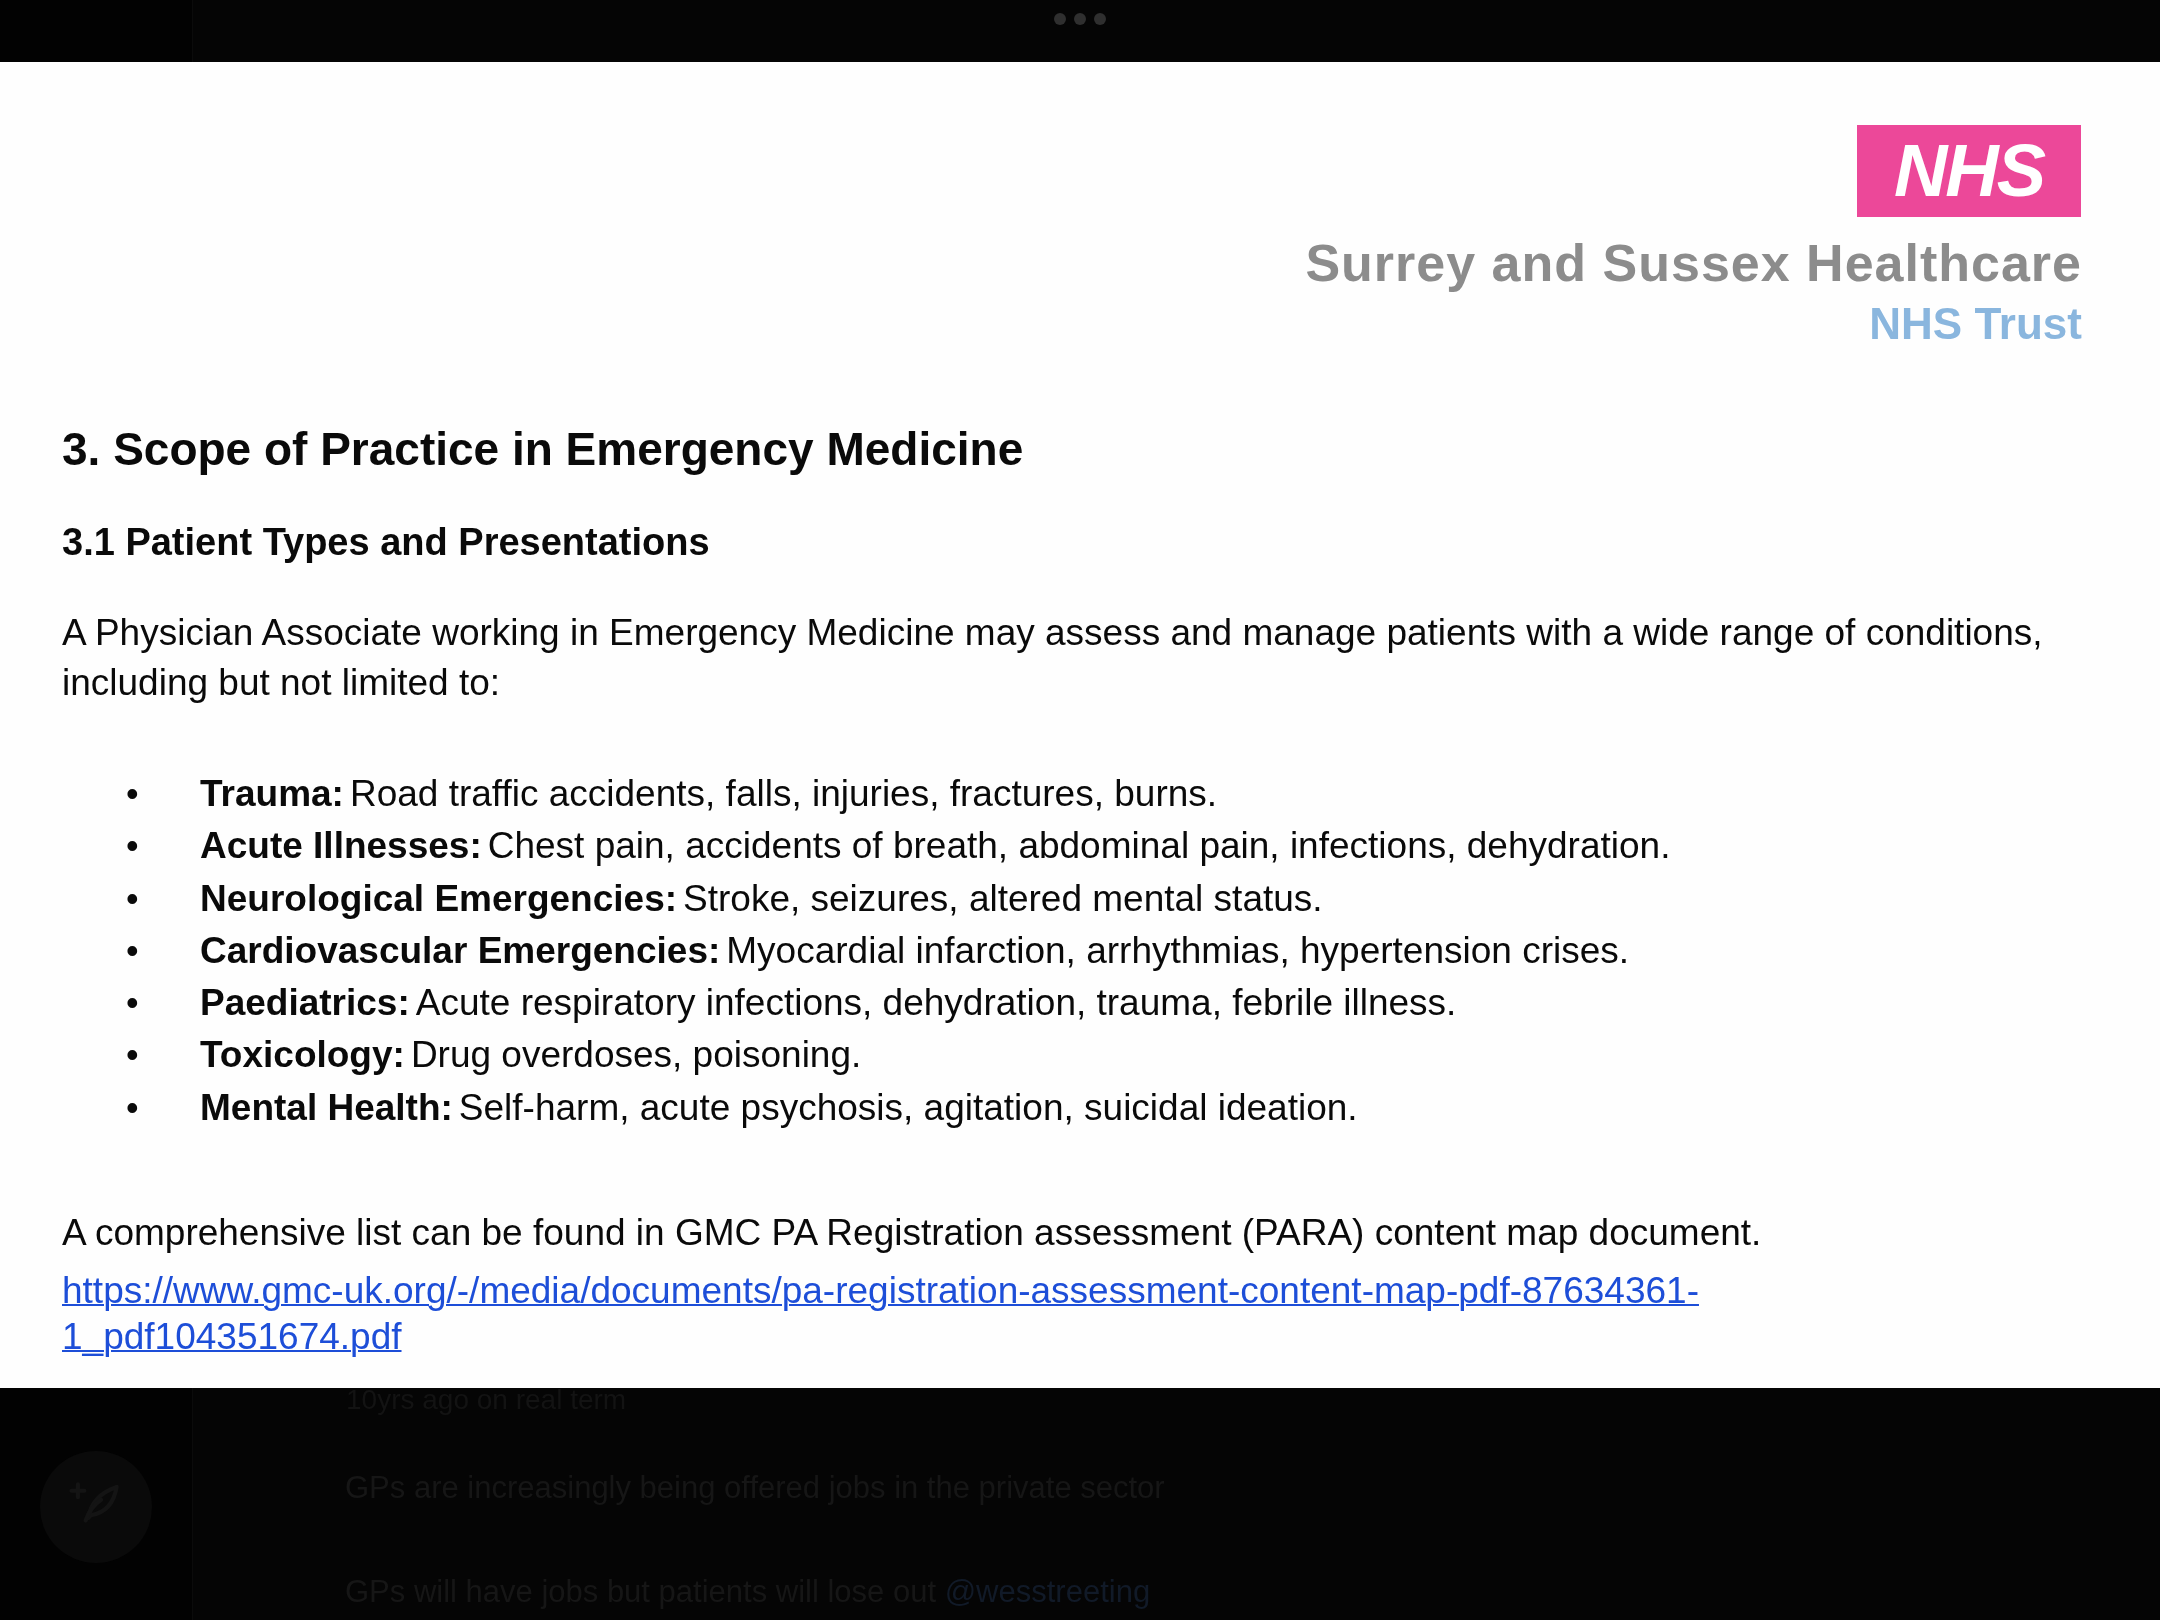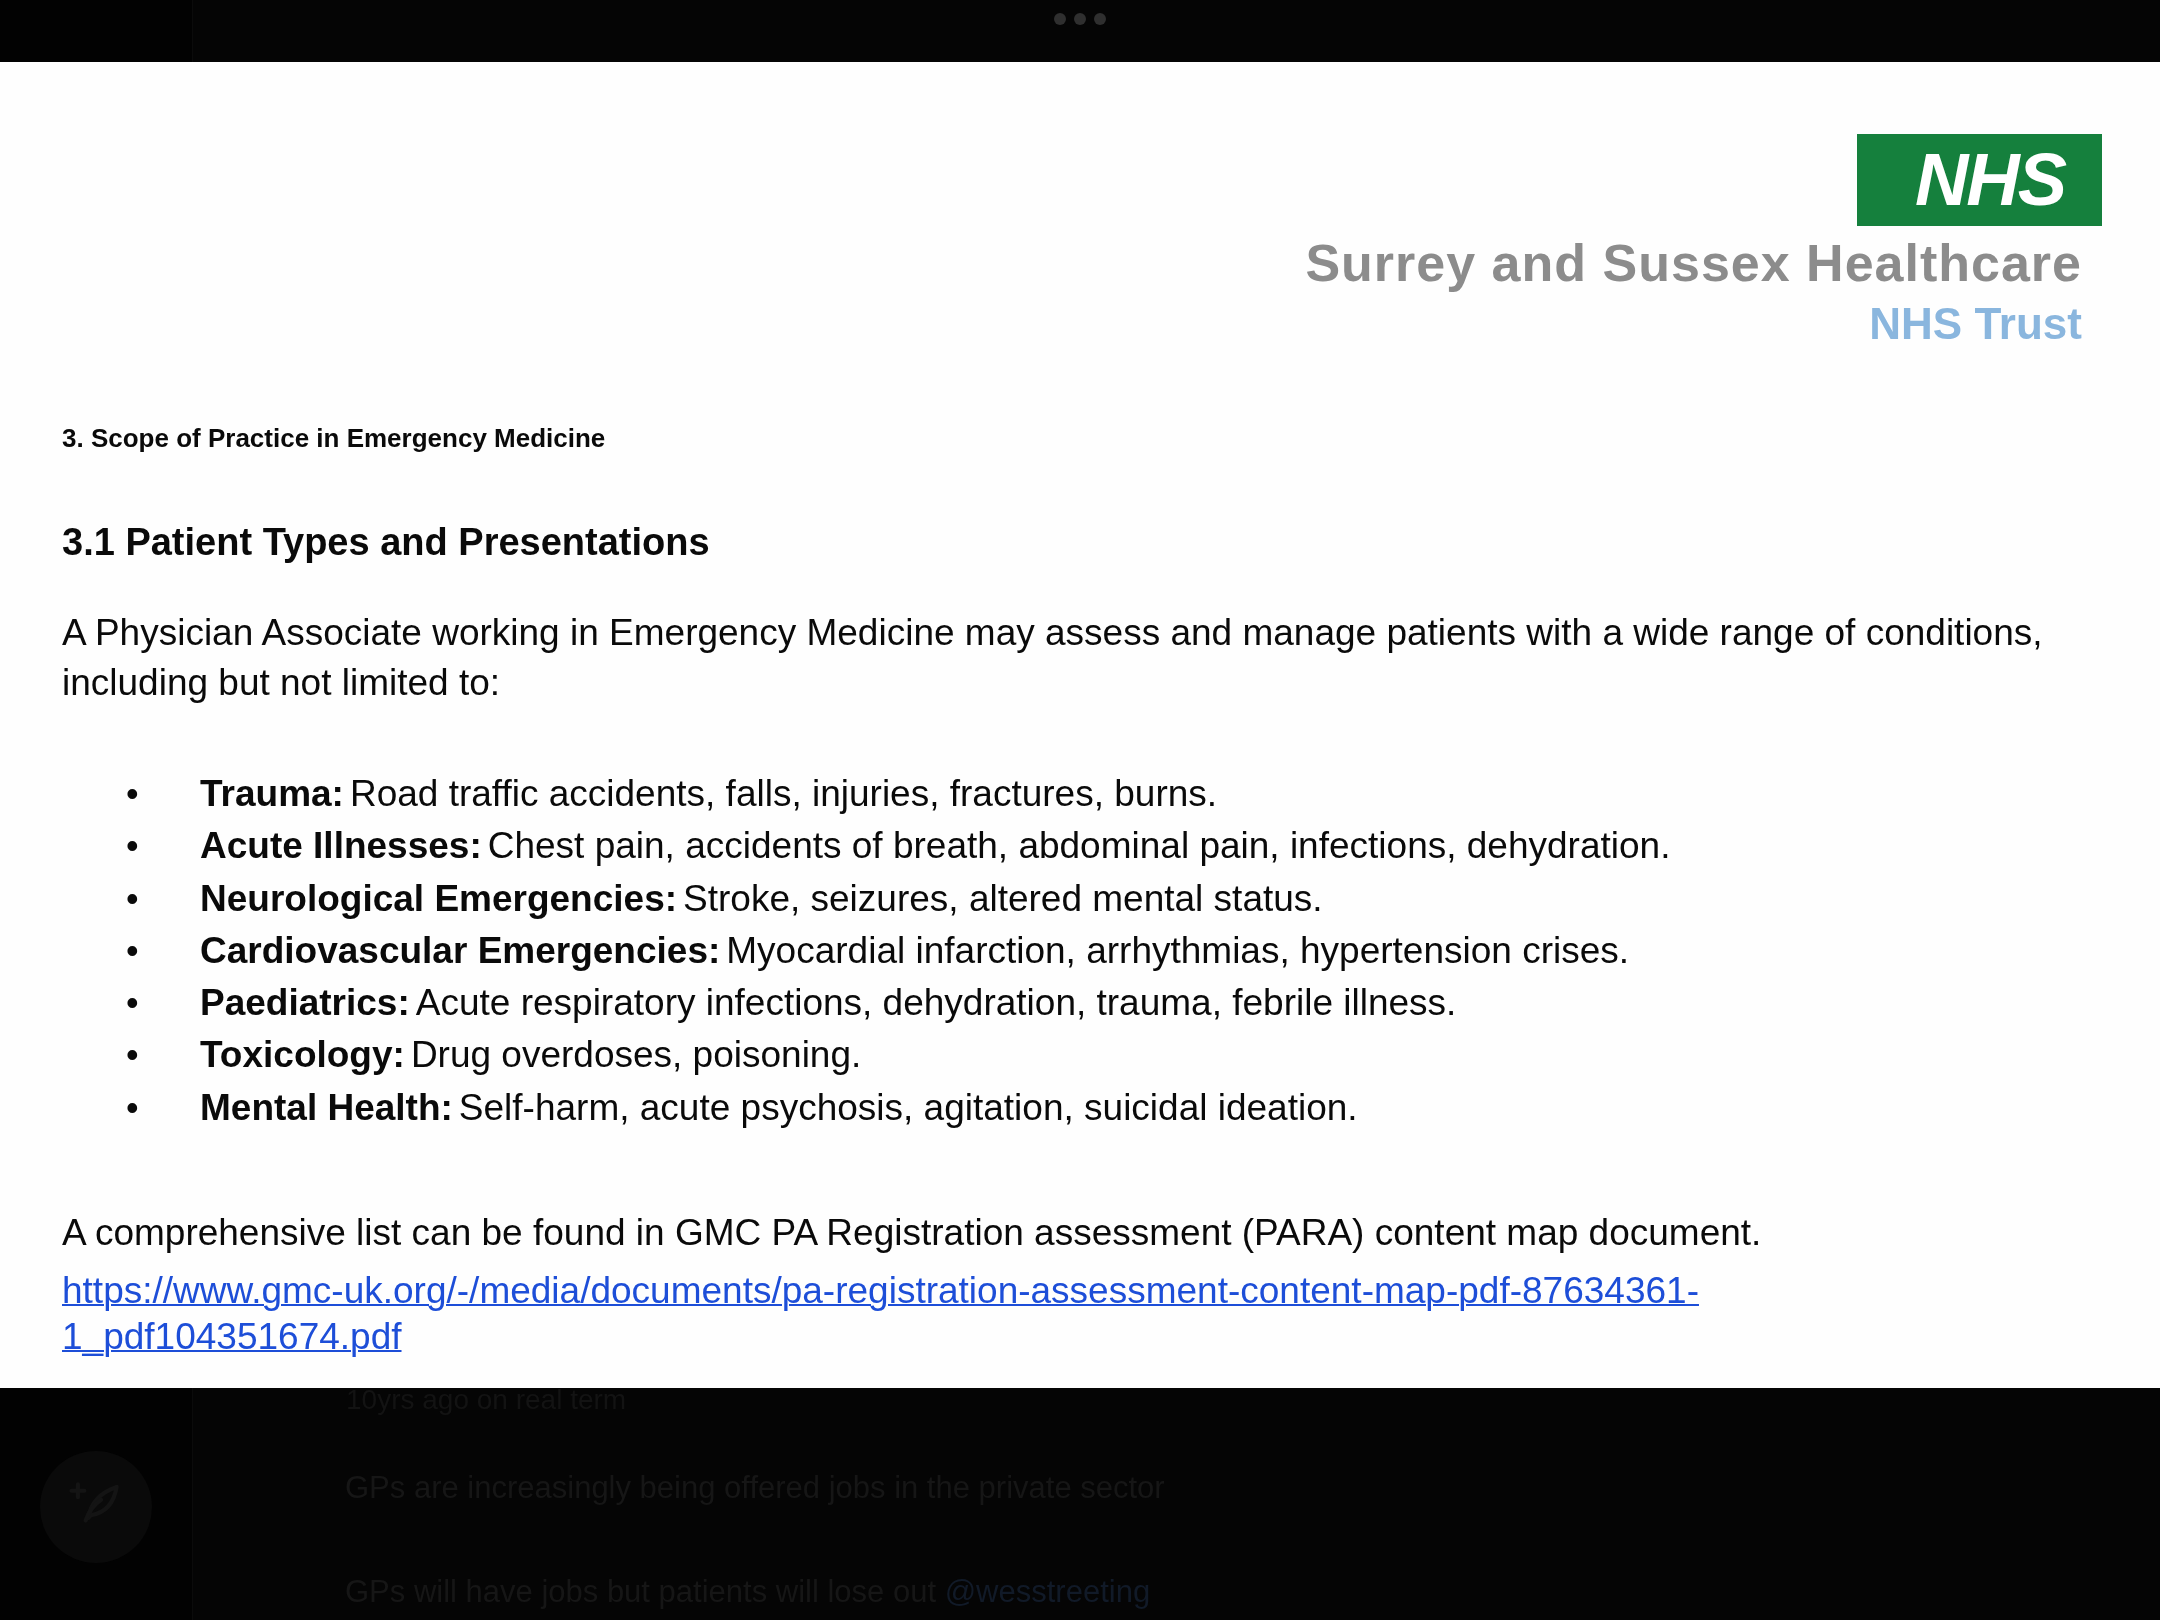--- a/index.html
+++ b/index.html
@@ -28,34 +28,34 @@
     display:flex;gap:8px;z-index:3;cursor:pointer;
   }
   .top-dots .dot{width:12px;height:12px;border-radius:50%;background:#2f2f2f;}
   
   .document{
     position:absolute;left:0;top:62px;width:2160px;height:1326px;
     background:#fefefe;z-index:2;color:#0a0a0a;
   }
   .doc-abs{position:absolute;}
   .nhs-box{
-    left:1857px;top:72px;width:224px;height:92px;background:#15803d;
-    display:flex;align-items:center;justify-content:center;padding-left:21px;
+    left:1857px;top:63px;width:224px;height:92px;background:#ec4899;
+    display:flex;align-items:center;justify-content:center;
   }
   .nhs-box span{
     color:#ffffff;font-weight:bold;font-style:italic;font-size:74px;letter-spacing:-2px;line-height:1;
   }
   .org-name{
     right:78px;top:175px;color:#8c8c8c;font-weight:bold;font-size:52px;
     letter-spacing:1px;line-height:1;white-space:nowrap;text-align:right;
   }
   .trust-name{
     right:78px;top:240px;color:#8ab6de;font-weight:bold;font-size:44px;line-height:1;text-align:right;
   }
-  .h1{left:62px;top:362px;font-size:26px;font-weight:bold;line-height:1.1;}
+  .h1{left:62px;top:362px;font-size:46px;font-weight:bold;line-height:1.1;}
   .h2{left:62px;top:460px;font-size:38px;font-weight:bold;line-height:1.1;}
   .intro{left:62px;top:546px;width:2030px;font-size:37px;line-height:50px;}
   .bullets{left:62px;top:706px;width:1990px;list-style:none;margin:0;padding:0;}
   .bullets li{
     position:relative;padding-left:138px;font-size:37px;line-height:52.3px;
   }
   .bullets li::before{
     content:"\2022";position:absolute;left:64px;top:0;font-size:36px;
   }
   .bullets .term{font-weight:bold;margin-right:6px;}

